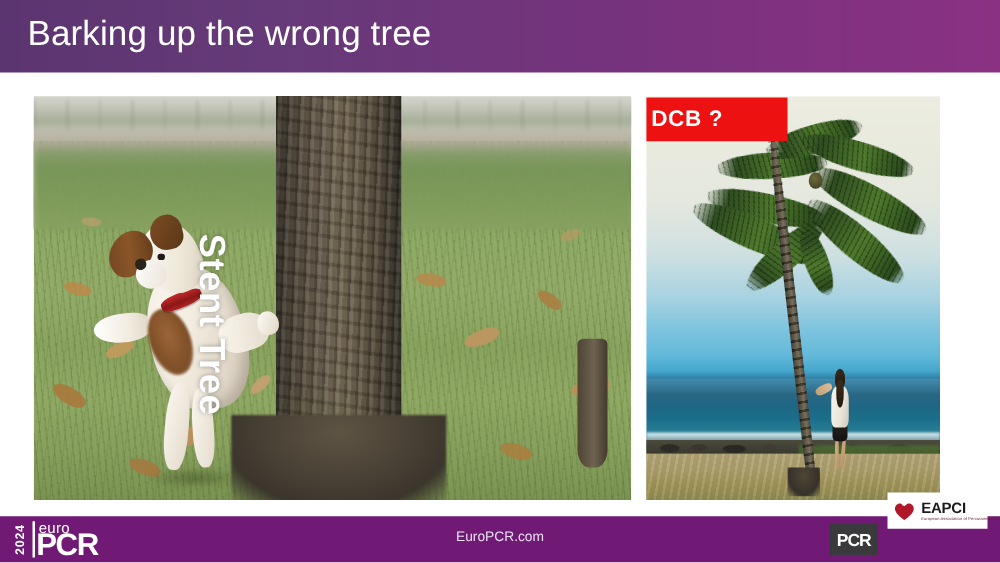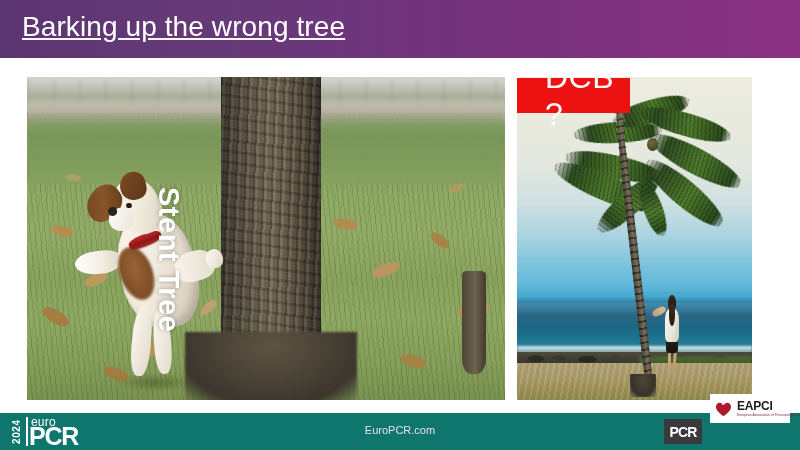--- a/index.html
+++ b/index.html
@@ -32,21 +32,20 @@
   .header-title {
     position: absolute;
     left: 22px;
     top: 11px;
     font-size: 28px;
     font-weight: 400;
     color: #ffffff;
     letter-spacing: 0.1px;
     white-space: nowrap;
     font-family: "Liberation Sans", sans-serif;
-    text-decoration: underline;
   }
 
   
   .photo {
     position: absolute;
     overflow: hidden;
   }
   .photo-left {
     left: 27px; top: 77px;
     width: 478px; height: 323px;
@@ -500,33 +499,33 @@
     left: 0px;
     top: 1px;
     width: 113px;
     height: 35px;
     background: #ee1111;
     display: flex;
     align-items: center;
   }
   .dcb-text {
     color: #ffffff;
-    font-size: 32px;
-    font-weight: normal;
+    font-size: 18px;
+    font-weight: bold;
     letter-spacing: 0.5px;
-    padding-left: 28px;
+    padding-left: 4px;
     font-family: "Liberation Sans", sans-serif;
   }
 
   
   .footer {
     position: absolute;
     left: 0; top: 413px;
     width: 800px; height: 37px;
-    background: #0f766e;
+    background: #701a75;
   }
   .footer-center {
     position: absolute;
     left: 0; right: 0; top: 11px;
     text-align: center;
     color: #e9dff0;
     font-size: 11px;
     font-family: "Liberation Sans", sans-serif;
   }
 

